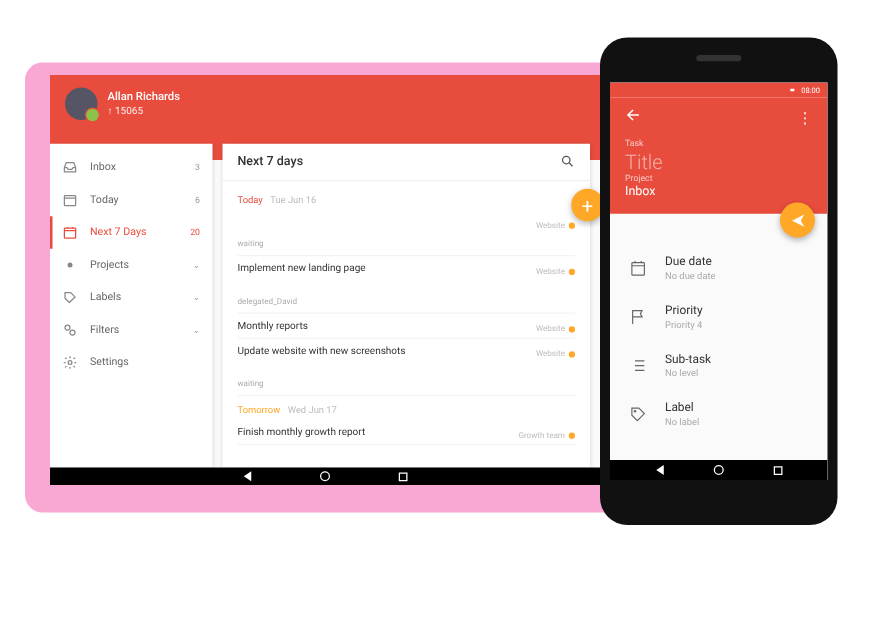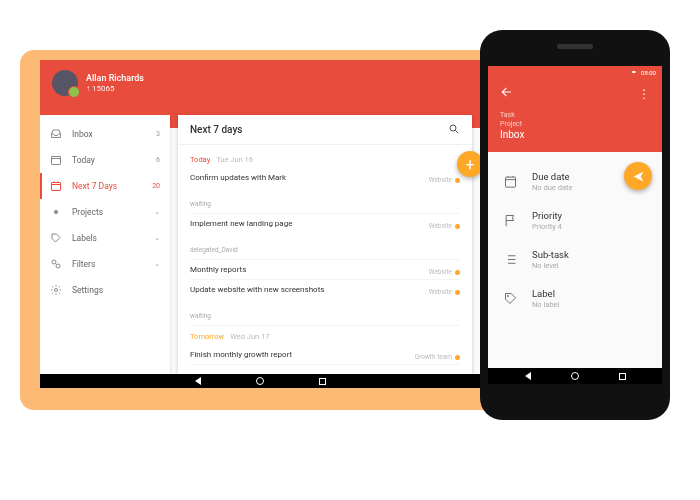--- a/index.html
+++ b/index.html
@@ -1,19 +1,19 @@
 <!DOCTYPE html>
 <html><head>
 <meta charset="utf-8">
 <style>
 *{box-sizing:border-box;margin:0;padding:0;font-family:-apple-system,BlinkMacSystemFont,Roboto,Arial,sans-serif}
 body{background:#fff;width:700px;height:500px;position:relative;overflow:hidden}
 
 
-.tablet{position:absolute;left:20px;top:50px;width:480px;height:360px;background:#fdba74;border-radius:14px;padding:10px 20px 22px 20px}
+.tablet{position:absolute;left:20px;top:50px;width:480px;height:360px;background:#f9a8d4;border-radius:14px;padding:10px 20px 22px 20px}
 .tablet-screen{width:100%;height:100%;background:#fafafa;position:relative;overflow:hidden}
 .t-header{height:68px;background:#e84c3d;position:relative}
 .t-user{position:absolute;left:12px;top:10px;display:flex;align-items:center;gap:8px}
 .t-avatar{width:26px;height:26px;border-radius:50%;background:#556;position:relative}
 .t-avatar::after{content:"";position:absolute;right:-2px;bottom:-2px;width:10px;height:10px;border-radius:50%;background:#8bc34a;border:1.5px solid #e84c3d}
 .t-userinfo{color:#fff;font-size:9px;line-height:1.2}
 .t-userinfo div:first-child{font-weight:500}
 .t-userinfo div:last-child{opacity:.9;font-size:8px}
 
 .t-body{position:absolute;top:55px;left:0;right:0;bottom:14px;display:flex}
@@ -61,21 +61,21 @@
 .p-back svg{width:14px;height:14px;stroke:#fff}
 .p-more{color:#fff;font-size:12px;line-height:6px}
 .p-field-label{font-size:7px;color:rgba(255,255,255,.7);margin-bottom:1px}
 .p-title-input{font-size:16px;color:rgba(255,255,255,.55);font-weight:300}
 .p-proj{margin-top:0}
 .p-proj-val{font-size:10px;color:#fff}
 
 .p-send{position:absolute;right:10px;top:96px;width:28px;height:28px;border-radius:50%;background:#ffa726;box-shadow:0 2px 5px rgba(0,0,0,.3);display:flex;align-items:center;justify-content:center}
 .p-send svg{width:13px;height:13px;fill:#fff}
 
-.p-list{padding:10px 0}
+.p-list{padding:24px 0}
 .p-item{display:flex;align-items:center;gap:14px;padding:9px 14px}
 .p-item-icon{width:16px;height:16px;display:flex;align-items:center;justify-content:center}
 .p-item-icon svg{width:15px;height:15px;stroke:#666;fill:none;stroke-width:1.5}
 .p-item-text div:first-child{font-size:9.5px;color:#333}
 .p-item-text div:last-child{font-size:7.5px;color:#aaa;margin-top:1px}
 
 .p-navbar{position:absolute;bottom:0;left:0;right:0;height:16px;background:#000;display:flex;justify-content:center;align-items:center;gap:40px}
 </style>
 </head>
 <body>
@@ -170,21 +170,20 @@
                   <path d="m20 20-5.5-5.5"></path>
                 </svg></span>
           </div>
           <div class="t-fab">+</div>
           <div class="t-list">
             <div class="t-day">
               <span>Today</span>
               <span class="date">Tue Jun 16</span>
             </div>
             <div class="t-task">
-              <div class="t-task-title">Confirm updates with Mark</div>
               <div class="t-task-sub">waiting</div>
               <div class="t-task-tag">Website</div>
             </div>
             <div class="t-task">
               <div class="t-task-title">Implement new landing page</div>
               <div class="t-task-sub">delegated_David</div>
               <div class="t-task-tag">Website</div>
             </div>
             <div class="t-task">
               <div class="t-task-title">Monthly reports</div>
@@ -225,20 +224,21 @@
       <span>08:00</span>
     </div>
     <div class="p-header">
       <div class="p-topbar">
         <span class="p-back"><svg viewBox="0 0 24 24" fill="none" stroke-width="2">
               <path d="M19 12H5m6-7-7 7 7 7"></path>
             </svg></span>
         <span class="p-more">⋮</span>
       </div>
       <div class="p-field-label">Task</div>
+      <div class="p-title-input">Title</div>
       <div class="p-proj">
         <div class="p-field-label">Project</div>
         <div class="p-proj-val">Inbox</div>
       </div>
     </div>
     <div class="p-send">
       <svg viewBox="0 0 24 24">
           <path d="M3 12l18-9-5 9 5 9-18-9z"></path>
         </svg>
     </div>

